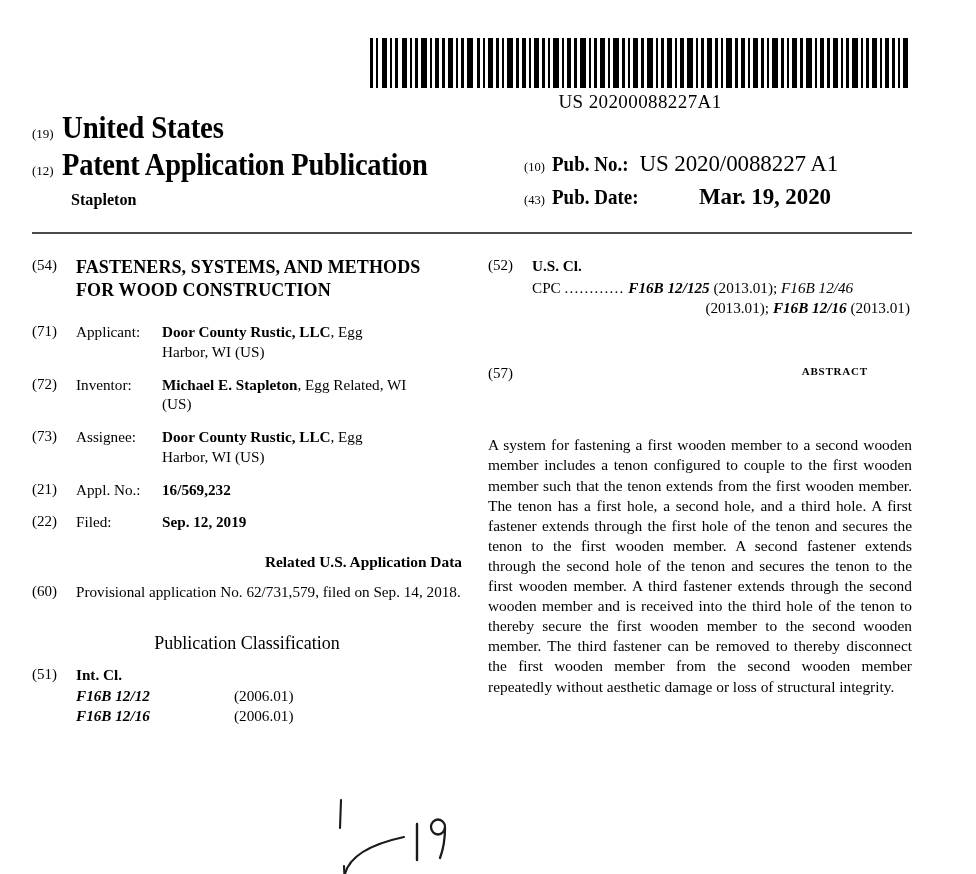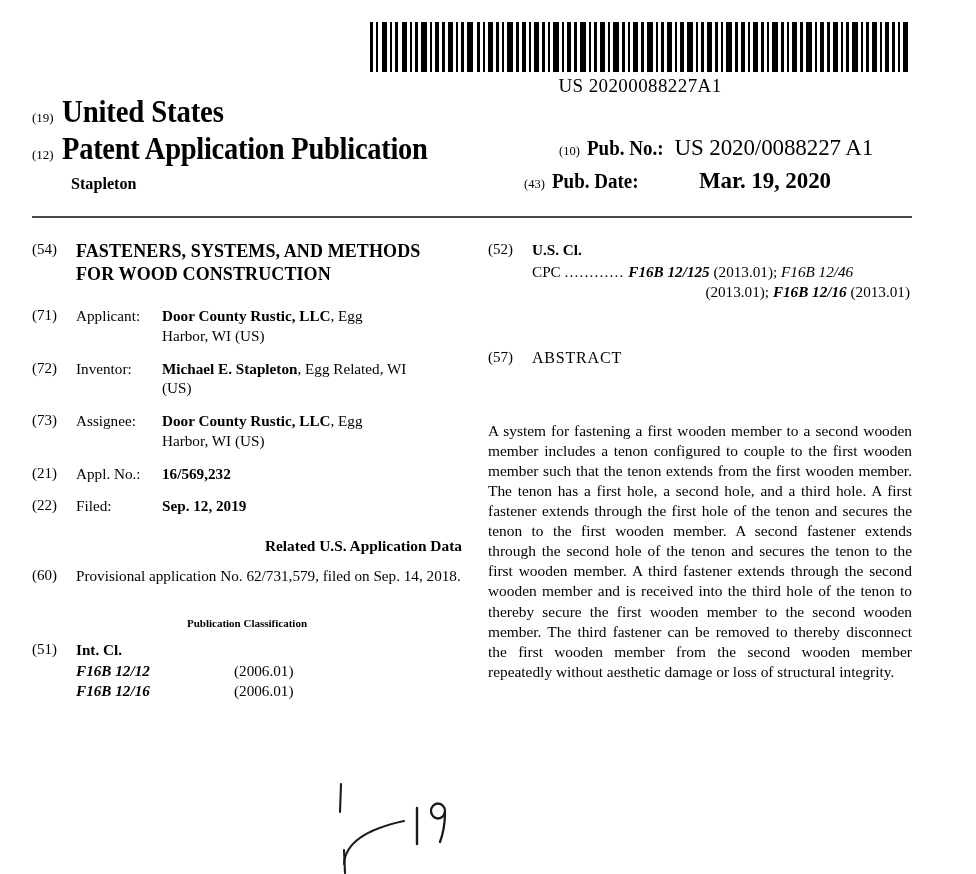--- a/index.html
+++ b/index.html
@@ -11,21 +11,21 @@
     width: 976px;
     height: 874px;
     position: relative;
     font-family: "Liberation Serif", "DejaVu Serif", serif;
     color: #000000;
     overflow: hidden;
   }
 
   .page {
     position: absolute;
-    left: 0; top: 0;
+    left: 0; top: 16px;
     width: 976px;
     height: 615px;
   }
 
   
   .barcode-zone {
     position: absolute;
     left: 368px;
     top: 22px;
     width: 544px;
@@ -180,22 +180,22 @@
   }
 
   .section-head {
     text-align: right;
     font-weight: bold;
     font-size: 15.4px;
     margin: 20px 0 10px 0;
   }
   .section-head-pc {
     text-align: center;
-    font-weight: bold;
-    font-size: 11px;
+    font-weight: normal;
+    font-size: 18px;
     margin: 30px 0 10px 0;
   }
 
   .para-field {
     display: flex;
     margin-bottom: 4px;
   }
   .para-body { flex: 1; line-height: 1.30; }
 
   .intcl-head {
@@ -227,23 +227,23 @@
     padding-right: 2px;
   }
   .cpc-dots { letter-spacing: 1.2px; }
 
   .abstract-head-row {
     display: flex;
     margin-top: 46px;
   }
   .abstract-title {
     flex: 1;
-    text-align: left;
-    font-weight: normal;
-    font-size: 16px;
+    text-align: right;
+    font-weight: bold;
+    font-size: 11px;
     letter-spacing: 0.8px;
     padding-right: 44px;
   }
   .abstract-text {
     margin-top: 52px;
     text-align: justify;
     text-justify: inter-word;
     font-size: 15.4px;
     line-height: 1.305;
     hyphens: none;
@@ -357,21 +357,21 @@
     <div class="mast-row">
       <div class="mast-left">
         <div class="country-line">
           <span class="inid">(19)</span>
           <span class="big-title">United States</span>
         </div>
       </div>
       <div class="mast-right"></div>
     </div>
 
-    <div class="mast-row" style="margin-top:4px;gap:35px;">
+    <div class="mast-row" style="margin-top:4px;">
       <div class="mast-left">
         <div class="country-line">
           <span class="inid">(12)</span>
           <span class="pub-title">Patent Application Publication</span>
         </div>
       </div>
       <div class="mast-right">
         <div class="pubno-row">
           <span class="inid inid-sm">(10)</span>
           <span class="pub-label">Pub. No.:</span>

